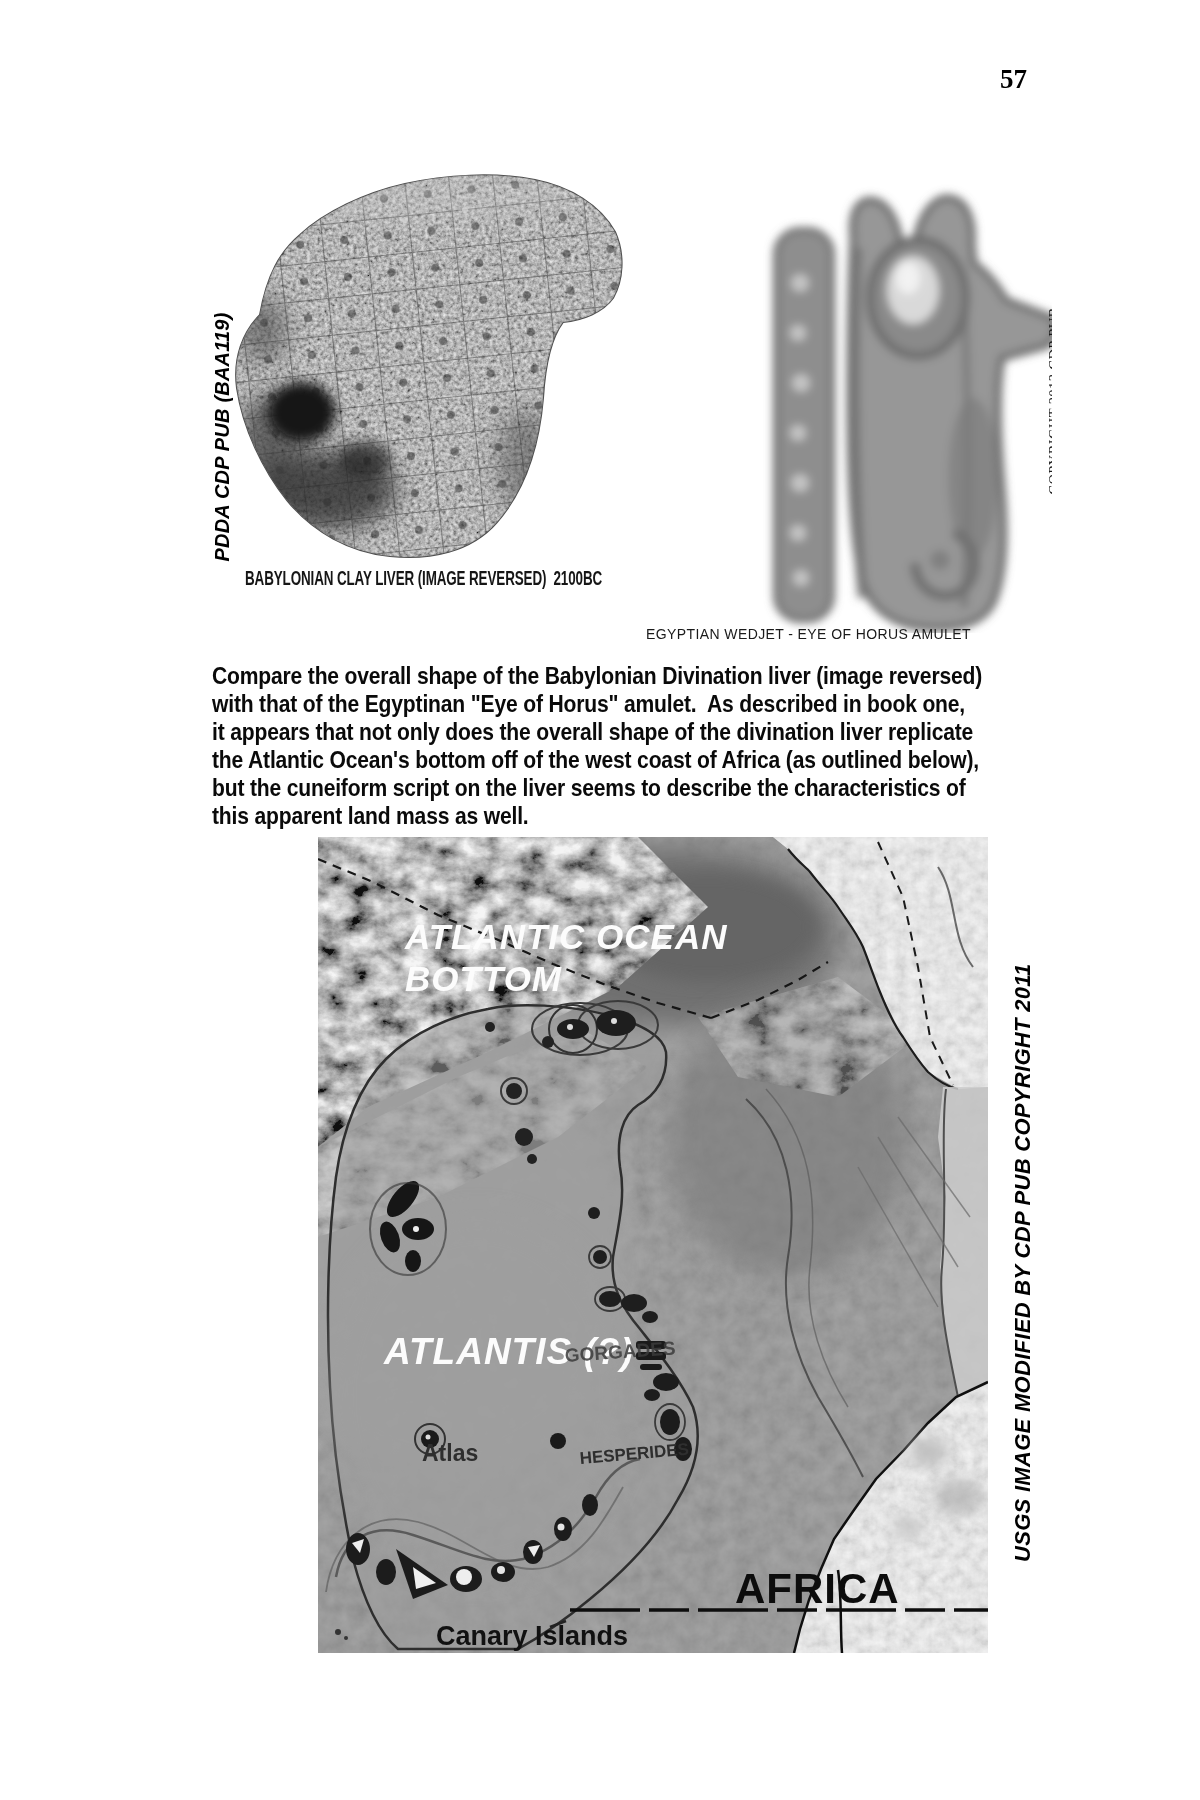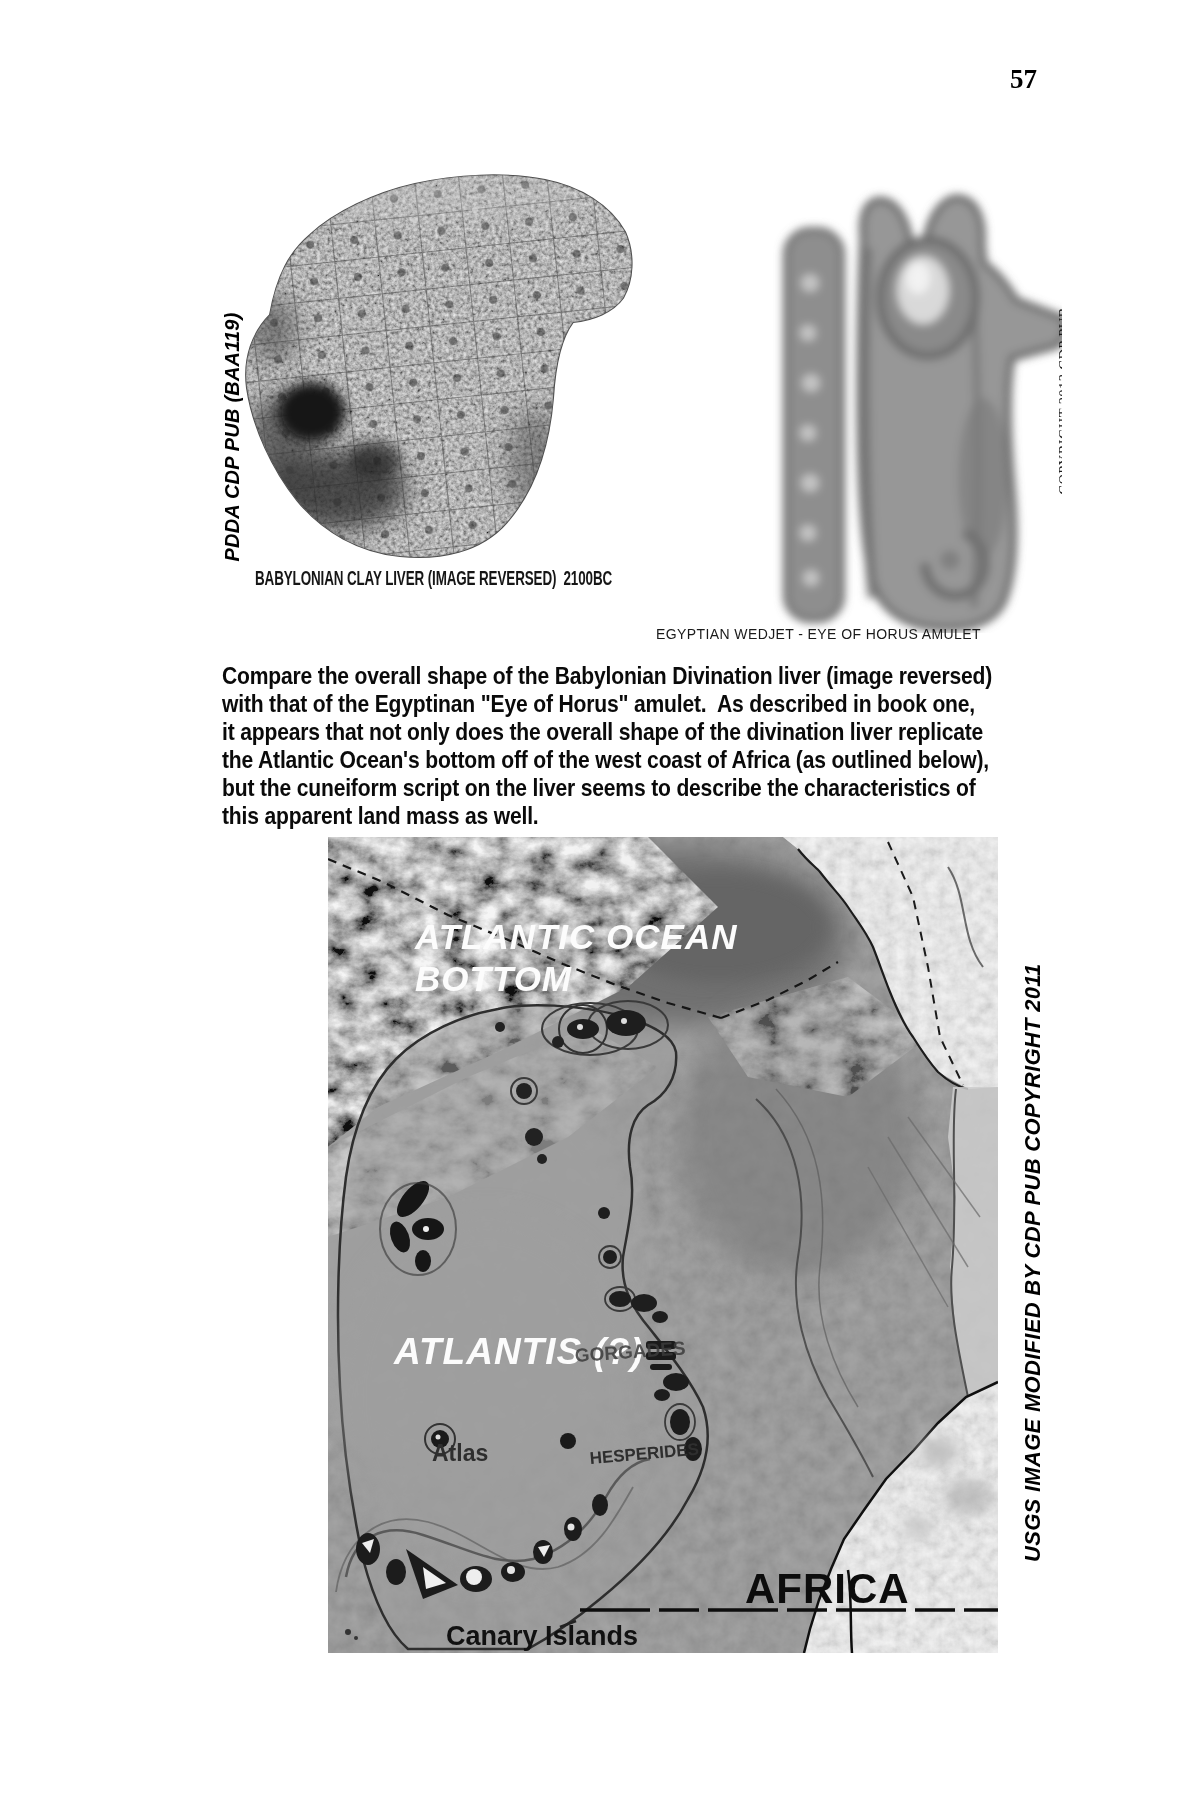--- a/index.html
+++ b/index.html
@@ -1,18 +1,18 @@
 <!DOCTYPE html>
 <html><head>
 <meta charset="utf-8">
 <style>
   html,body { margin:0; padding:0; background:#ffffff; }
   .page {
     position:relative; width:1052px; height:1800px; background:#ffffff;
-    font-family:"Liberation Sans", sans-serif; color:#000; overflow:hidden;margin-left:10px;
+    font-family:"Liberation Sans", sans-serif; color:#000; overflow:hidden;
   }
   .abs { position:absolute; }
   .page-number {
     position:absolute; left:1000px; top:64px; width:60px;
     font-family:"Liberation Serif", serif; font-weight:bold; font-size:27px;
   }
   .vlabel {
     position:absolute; text-align:center; white-space:pre;
     transform:rotate(-90deg);
   }

